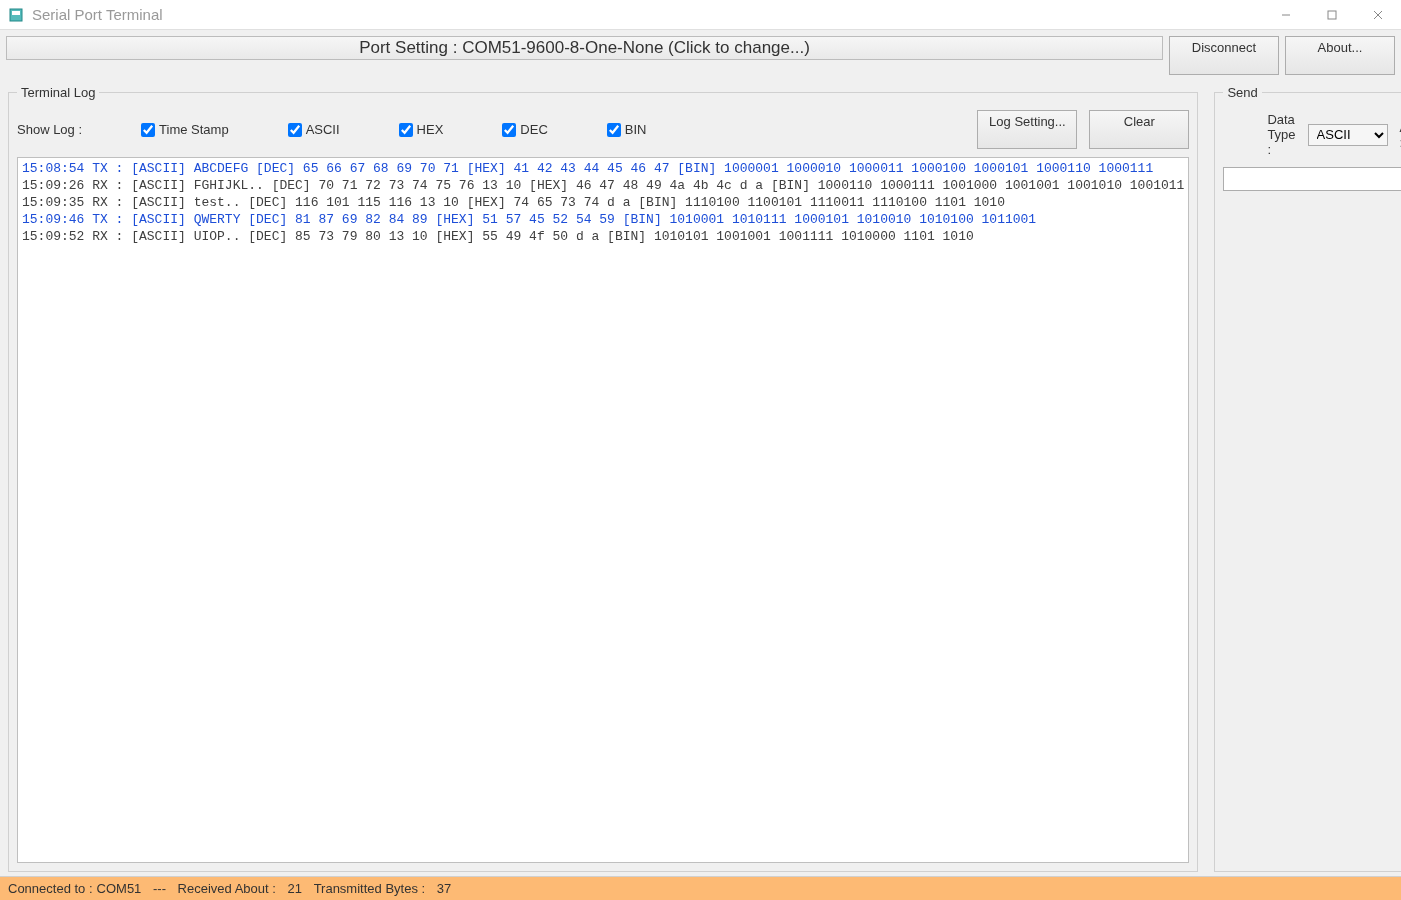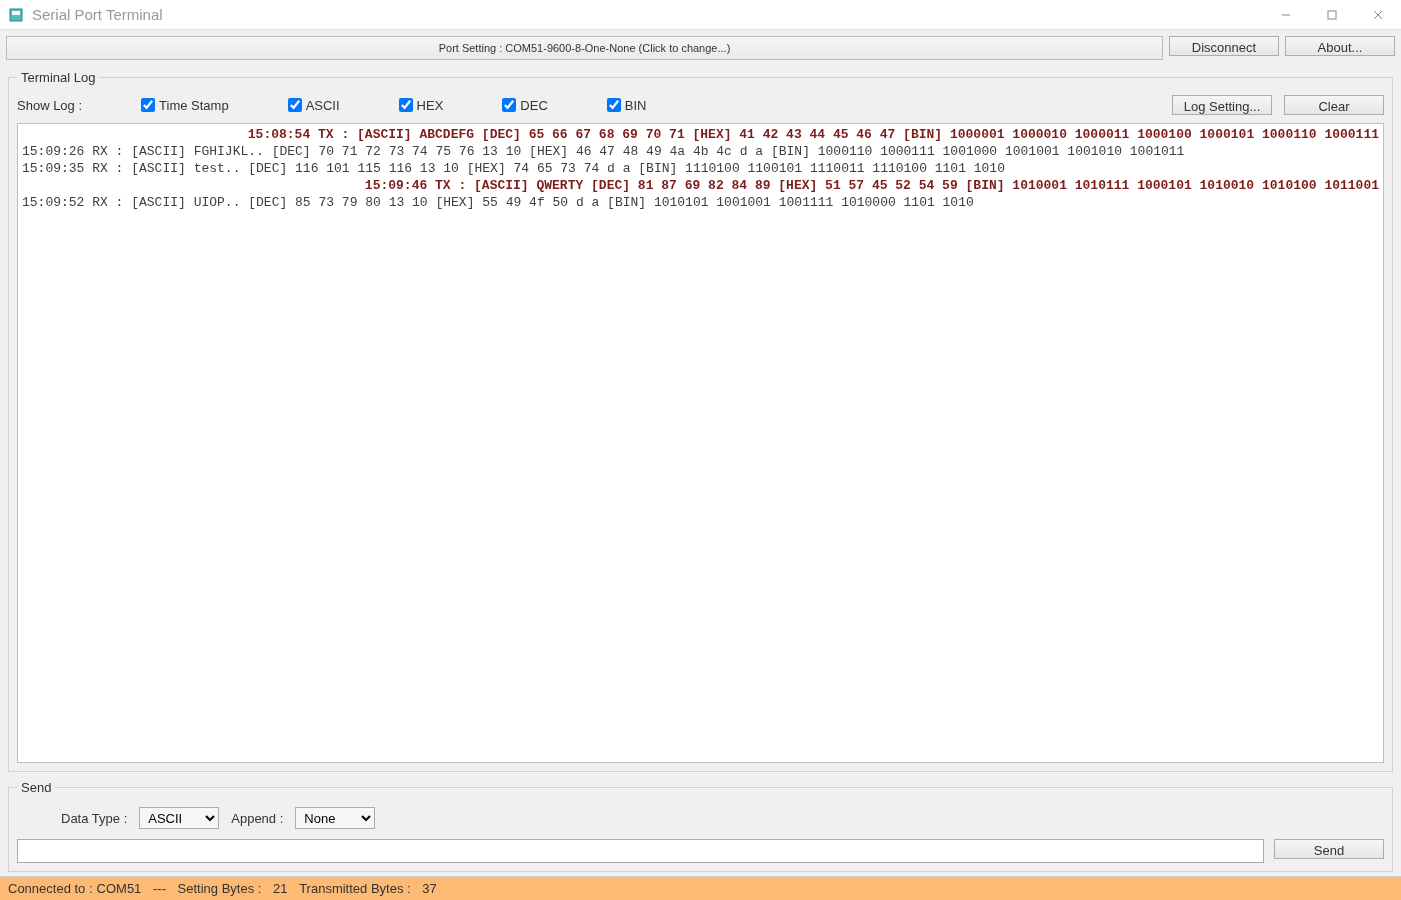--- a/index.html
+++ b/index.html
@@ -42,27 +42,27 @@
   gap: 6px;
   background: #f0f0f0;
 }
 .port-setting-btn {
   flex: 1;
   height: 24px;
   background: linear-gradient(#f6f6f6,#e9e9e9);
   border: 1px solid #bcbcbc;
   text-align: center;
   line-height: 22px;
-  font-size: 11px;
+  font-size: 17px;
   color: #333;
   cursor: pointer;
 }
 .btn {
   width: 110px;
-  height: 20px;
+  height: 39px;
   background: linear-gradient(#f6f6f6,#e6e6e6);
   border: 1px solid #adadad;
   text-align: center;
   line-height: 22px;
   font-size: 13px;
   color: #333;
   cursor: pointer;
 }
 fieldset.group {
   margin: 4px 8px;
@@ -95,21 +95,21 @@
 .log-area {
   font-family: Consolas, "Courier New", monospace;
   font-size: 13px;
   line-height: 17px;
   white-space: pre;
   overflow: auto;
   width: 100%;
   height: 100%;
   padding: 2px 4px;
 }
-.log-line.tx { color: #7f1d1d; font-weight: bold; text-align: right; }
+.log-line.tx { color: #1d4ed8; font-weight: normal; }
 .log-line.rx { color: #404040; }
 .send-row {
   display: flex;
   align-items: center;
   gap: 12px;
   padding: 4px 0;
   margin-left: 44px;
 }
 .send-row label { font-size: 13px; }
 select.sel {
@@ -136,21 +136,21 @@
 .statusbar {
   height: 24px;
   border-top: 1px solid #d0d0d0;
   background: #fdba74;
   display: flex;
   align-items: center;
   padding: 0 8px;
   font-size: 13px;
   gap: 4px;
 }
-.main-content { flex: 1; display: flex; flex-direction: column; }
+.main-content { flex: 1; display: flex; }
 </style>
 </head>
 <body>
 
 <div class="titlebar">
   <span class="app-icon">
     <svg width="14" height="14" viewBox="0 0 14 14">
         <rect x="1" y="1" width="12" height="12" fill="#5bb" stroke="#288" stroke-width="1"></rect>
         <rect x="3" y="3" width="8" height="4" fill="#fff"></rect>
       </svg>
@@ -235,18 +235,18 @@
   </div>
 </fieldset>
 </div>
 
 <div class="statusbar">
   <span>Connected to :</span>
   <span>COM51</span>
   &nbsp;
   <span>---</span>
   &nbsp;
-  <span>Setting Bytes :</span>
+  <span>Received About :</span>
   &nbsp;<span>21</span>
   &nbsp;
   <span>Transmitted Bytes :</span>
   &nbsp;<span>37</span>
 </div>
 
 </body></html>

